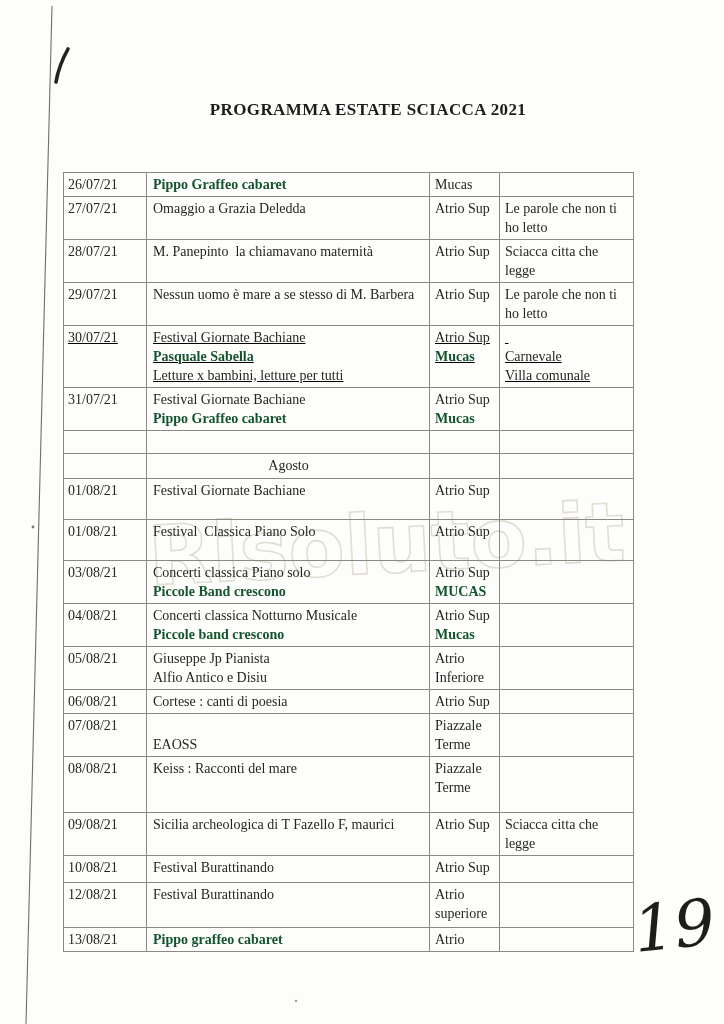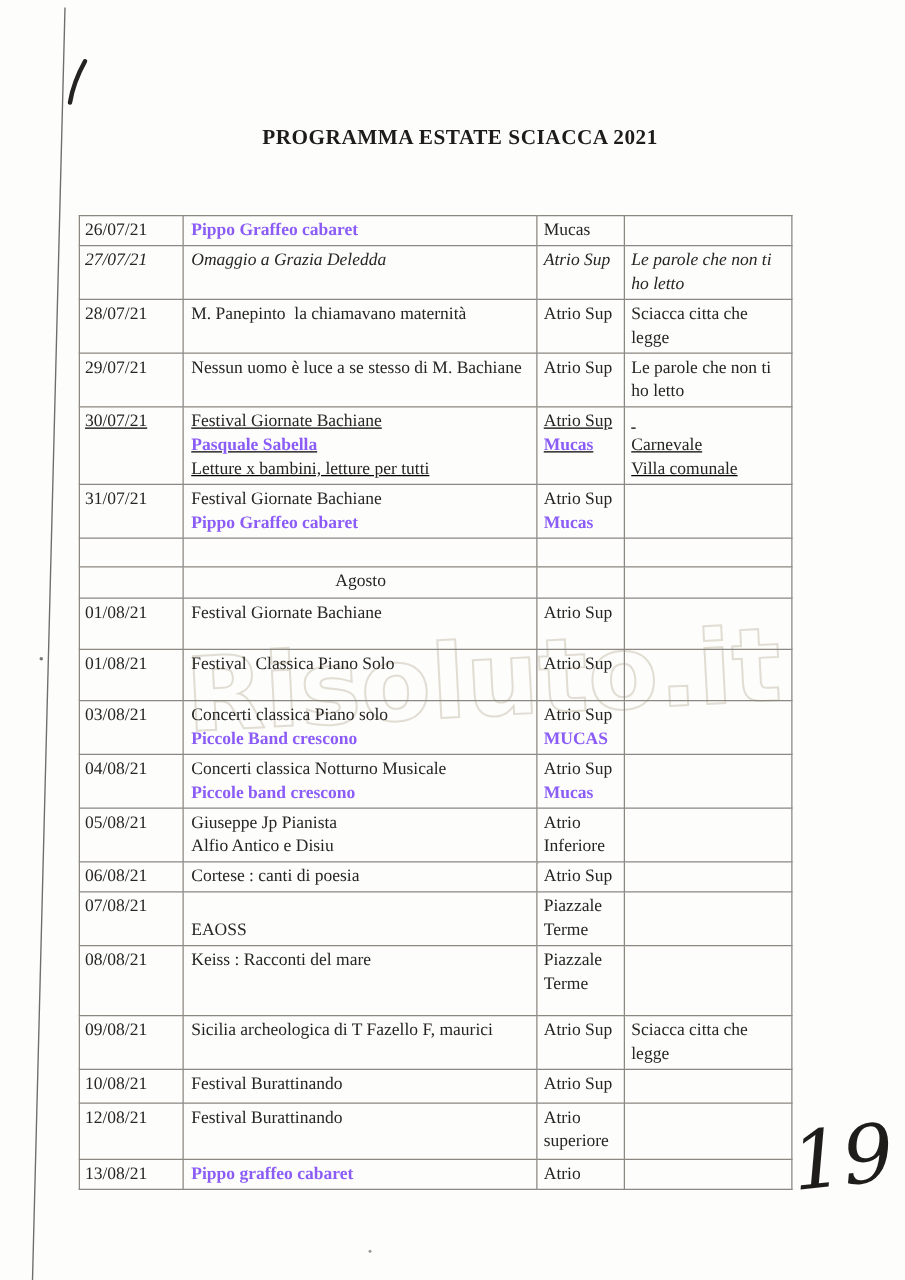--- a/index.html
+++ b/index.html
@@ -27,21 +27,21 @@
     border:1px solid #8b8781;
     vertical-align:top;
     padding:2px 5px;
     font-size:14px;line-height:19px;
     color:#262522;
     overflow:hidden;
   }
   td.c-date{padding-left:4px;}
   td.c-event{padding-left:6px;}
   .ln{display:block;white-space:pre-wrap;}
-  .ln.b{font-weight:bold;color:#8b5cf6;}
+  .ln.b{font-weight:bold;color:#14532d;}
   td.month-cell{text-align:center;}
   .watermark{
     position:absolute;left:0;top:0;width:724px;height:1024px;
     pointer-events:none;
   }
   .scan-marks{
     position:absolute;left:0;top:0;width:724px;height:1024px;
     pointer-events:none;
   }
 </style>
@@ -67,21 +67,21 @@
         <tr style="height: 22px;">
           <td class="c-date">26/07/21</td>
           <td class="c-event">
             <span class="ln b">Pippo Graffeo cabaret</span>
           </td>
           <td class="c-venue">
             <span class="ln">Mucas</span>
           </td>
           <td class="c-notes"></td>
         </tr>
-        <tr style="height: 38px; font-style: italic;">
+        <tr style="height: 38px;">
           <td class="c-date">27/07/21</td>
           <td class="c-event">
             <span class="ln">Omaggio a Grazia Deledda</span>
           </td>
           <td class="c-venue">
             <span class="ln">Atrio Sup</span>
           </td>
           <td class="c-notes">
             <span class="ln">Le parole che non ti ho letto</span>
           </td>
@@ -94,21 +94,21 @@
           <td class="c-venue">
             <span class="ln">Atrio Sup</span>
           </td>
           <td class="c-notes">
             <span class="ln">Sciacca citta che legge</span>
           </td>
         </tr>
         <tr style="height: 39px;">
           <td class="c-date">29/07/21</td>
           <td class="c-event">
-            <span class="ln">Nessun uomo è luce a se stesso di M. Bachiane</span>
+            <span class="ln">Nessun uomo è mare a se stesso di M. Barbera</span>
           </td>
           <td class="c-venue">
             <span class="ln">Atrio Sup</span>
           </td>
           <td class="c-notes">
             <span class="ln">Le parole che non ti ho letto</span>
           </td>
         </tr>
         <tr style="height: 57px; text-decoration: underline;">
           <td class="c-date">30/07/21</td>

